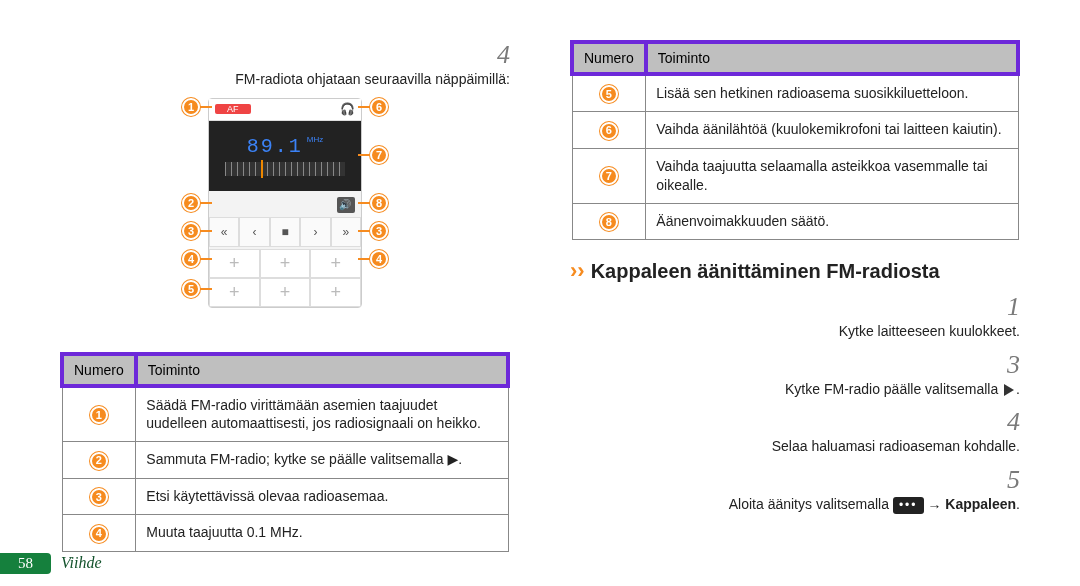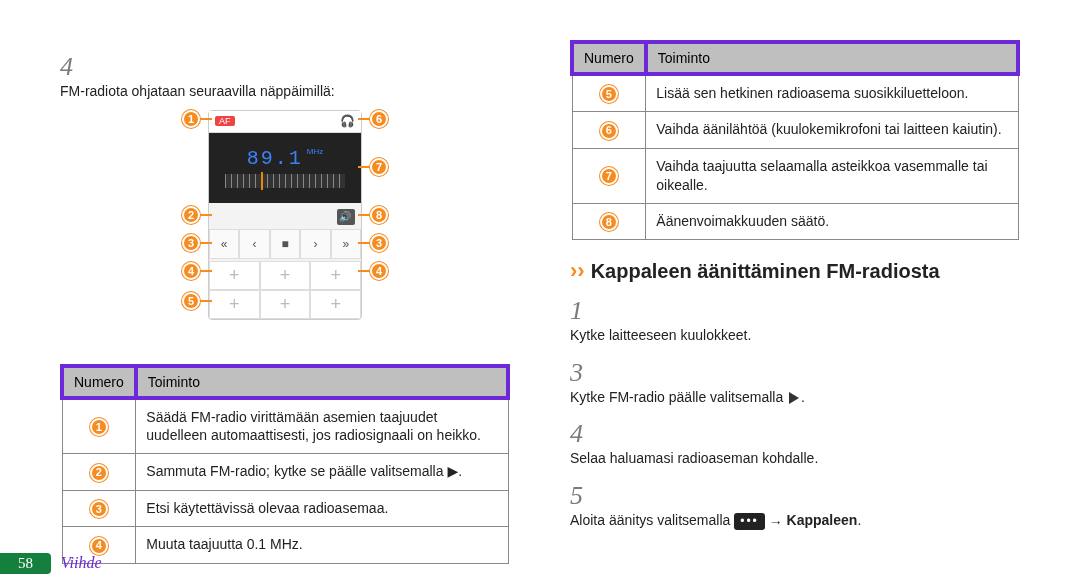--- a/index.html
+++ b/index.html
@@ -20,33 +20,33 @@
   .stepnum {
     font-family: Georgia, "Times New Roman", serif;
     font-style: italic;
     font-size: 26px;
     color: #7a7a7a;
     display: inline-block;
     width: 26px;
     vertical-align: top;
   }
   .steptext { display: inline-block; width: 420px; vertical-align: top; font-size: 14px; line-height: 1.4; }
-  .steprow { margin: 12px 0 8px 0; }
+  .steprow { margin: 0 0 8px 0; text-align: right; }
   .radio-wrap { display:flex; justify-content:center; margin: 8px 0 14px 0; }
   .radio {
     position: relative;
     width: 210px;
     height: 240px;
   }
   .radio-body {
     position:absolute; left:28px; top:0; width:154px; height:210px;
     background:#f3f3f3; border:1px solid #ccc; border-radius:4px;
   }
   .radio-top { position:absolute; left:0; right:0; top:0; height:22px; background:#fff; border-bottom:1px solid #ddd; display:flex; align-items:center; justify-content:space-between; padding:0 6px; font-size:10px; color:#555;}
-  .af-badge { background:#ef4444; color:#fff; border-radius:2px; padding:0 4px; font-size:9px; }
+  .af-badge { background:#ef4444; color:#fff; border-radius:2px; padding:0 12px; font-size:9px; }
   .headphones { font-size:12px; }
   .radio-screen { position:absolute; left:0; right:0; top:22px; height:70px; background:#222; color:#3b82f6; display:flex; flex-direction:column; align-items:center; justify-content:center;}
   .freq { font-family: "Courier New", monospace; font-size:20px; letter-spacing:2px;}
   .mhz { font-size:8px; margin-left:4px; vertical-align: top;}
   .scale { width:120px; height:14px; margin-top:4px; background:repeating-linear-gradient(to right,#888 0 1px,transparent 1px 6px),linear-gradient(#333,#333); position:relative;}
   .scale-pointer { position:absolute; left:36px; top:-2px; width:2px; height:18px; background:#e80;}
   .radio-btns1 { position:absolute; left:0; right:0; top:96px; height:20px; display:flex; align-items:center; justify-content:flex-end; padding:0 6px;}
   .mute { width:18px; height:16px; background:#555; border-radius:2px; display:flex;align-items:center;justify-content:center;color:#fff;font-size:10px;}
   .radio-btns2 { position:absolute; left:0; right:0; top:118px; height:30px; display:flex;}
   .ctl { flex:1; border:1px solid #ddd; background:#fafafa; display:flex;align-items:center;justify-content:center; font-size:12px; color:#555;}
@@ -84,21 +84,21 @@
   .tbl-callout {
     display:inline-flex; width:18px; height:18px; border-radius:50%; background:#f68b1f; color:#fff; font-size:11px; font-weight:bold; align-items:center; justify-content:center; border:2px solid #fff; box-shadow:0 0 0 1px #f68b1f;
   }
   .section-head { margin:18px 0 8px 0; display:flex; align-items:center; gap:6px;}
   .chevron { color:#f68b1f; font-size:22px; font-weight:bold;}
   .section-title { font-size:20px; font-weight:bold; }
   .inline-icon-play { display:inline-block; width:0;height:0; border-left:10px solid #333; border-top:6px solid transparent; border-bottom:6px solid transparent; vertical-align:middle; margin:0 2px;}
   .inline-icon-menu { display:inline-block; background:#222; color:#fff; border-radius:3px; padding:0 6px; font-size:12px; letter-spacing:2px; vertical-align:middle;}
   .footer { position:absolute; left:0; bottom:12px; height:22px; display:flex; align-items:center;}
   .footer-page { background:#15803d; color:#fff; padding:2px 18px 2px 18px; font-family:Georgia,serif; font-size:15px; border-top-right-radius:4px; border-bottom-right-radius:4px;}
-  .footer-cat { font-style:italic; color:#6d28d9; margin-left:10px; font-family:Georgia,serif;}
+  .footer-cat { font-style:italic; color:#14532d; margin-left:10px; font-family:Georgia,serif;}
 </style>
 </head>
 <body>
 
 <div class="page">
 
   <div class="col">
     <div class="steprow">
       <span class="stepnum">4</span>
       <span class="steptext">FM-radiota ohjataan seuraavilla näppäimillä:</span>

